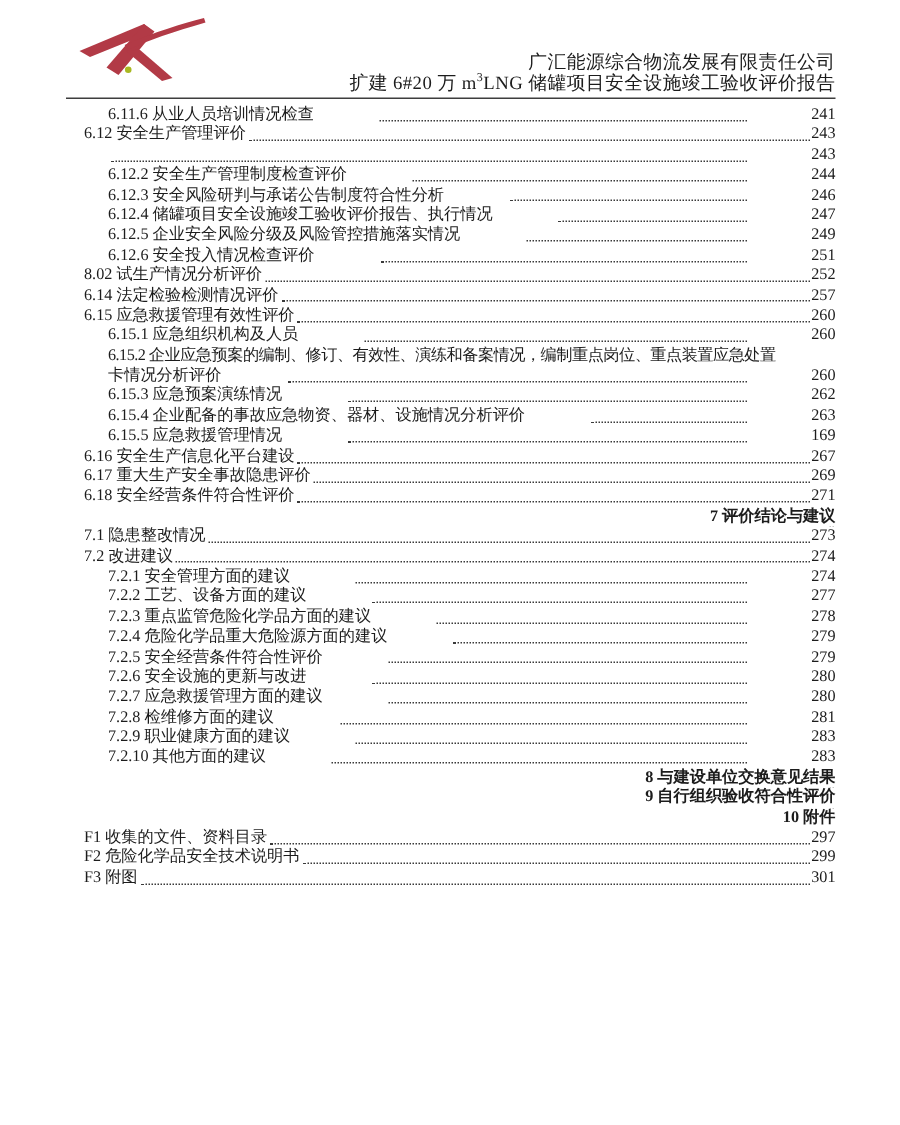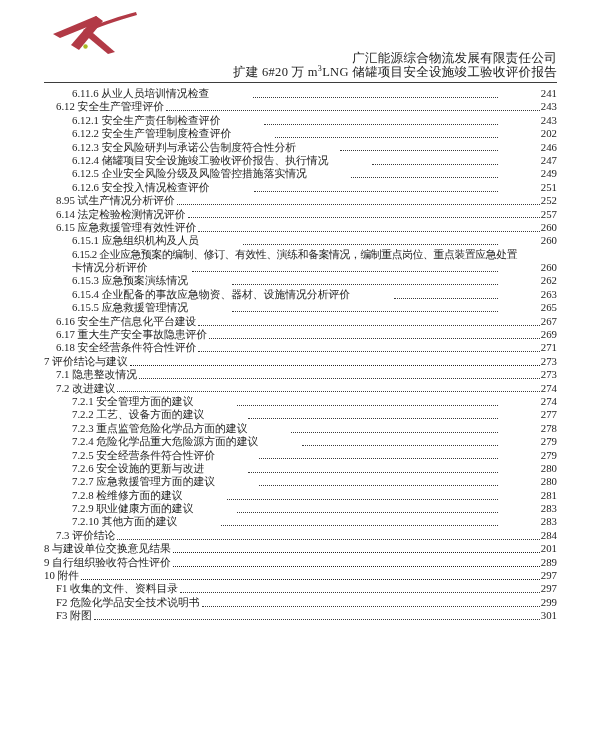--- a/index.html
+++ b/index.html
@@ -4,39 +4,39 @@
 <style>
   html,body{margin:0;padding:0;background:#ffffff;}
   body{width:600px;height:750px;overflow:hidden;}
   .page{
     position:relative;width:600px;height:750px;background:#ffffff;
     font-family:"Liberation Serif","DejaVu Serif",serif;color:#1c1c1c;
     box-sizing:border-box;
   }
   .logo{position:absolute;left:46px;top:8px;width:95px;height:52px;}
   .content{margin:0 43px 0 44px;padding-top:34px;}
-  .hdr{text-align:right;font-size:12.5px;line-height:14px;letter-spacing:0.3px;margin-top:17px;}
+  .hdr{text-align:right;font-size:12.5px;line-height:14px;letter-spacing:0.3px;}
   .hdr sup{font-size:8px;line-height:0;}
   .rule{border-top:1.5px solid #3d3d3d;margin-top:3px;margin-bottom:4px;}
   .toc{width:100%;}
   .toc-row{
     display:flex;align-items:flex-end;height:13.4px;line-height:13.4px;
     font-size:10.8px;white-space:nowrap;overflow:hidden;
   }
   .toc-text{flex:0 0 auto;}
   .toc-dots{
     flex:1 1 auto;min-width:6px;
     border-bottom:1.3px dotted #3a3a3a;
     margin:0 1px 2.5px 2px;
   }
   .toc-page{flex:0 0 auto;}
   .lvl0{padding-left:0;}
   .lvl1{padding-left:12px;}
   .lvl2{padding-left:28px;gap:42px;}
-  .bold{font-weight:400;}
+  .bold{font-weight:700;flex-direction:column;}
   .bold .toc-dots{border-bottom-width:1.6px;border-bottom-color:#222;}
   .nopage .toc-text{letter-spacing:-0.35px;}
 </style>
 </head>
 <body>
 
 <div class="page">
 
   <svg class="logo" viewBox="0 0 95 52" aria-hidden="true">
     <path d="M7,26 L50,8 L56,13 L14,30 Z" fill="#b23a46"></path>
@@ -60,28 +60,27 @@
     <span class="toc-text">6.11.6 从业人员培训情况检查</span>
     <span class="toc-dots"></span>
     <span class="toc-page">241</span>
   </div>
         <div class="toc-row lvl1">
     <span class="toc-text">6.12 安全生产管理评价</span>
     <span class="toc-dots"></span>
     <span class="toc-page">243</span>
   </div>
         <div class="toc-row lvl2">
-    <span class="toc-text">6.12.1 安全生产责任制检查评价</span>
     <span class="toc-dots"></span>
     <span class="toc-page">243</span>
   </div>
         <div class="toc-row lvl2">
     <span class="toc-text">6.12.2 安全生产管理制度检查评价</span>
     <span class="toc-dots"></span>
-    <span class="toc-page">202</span>
+    <span class="toc-page">244</span>
   </div>
         <div class="toc-row lvl2">
     <span class="toc-text">6.12.3 安全风险研判与承诺公告制度符合性分析</span>
     <span class="toc-dots"></span>
     <span class="toc-page">246</span>
   </div>
         <div class="toc-row lvl2">
     <span class="toc-text">6.12.4 储罐项目安全设施竣工验收评价报告、执行情况</span>
     <span class="toc-dots"></span>
     <span class="toc-page">247</span>
@@ -90,21 +89,21 @@
     <span class="toc-text">6.12.5 企业安全风险分级及风险管控措施落实情况</span>
     <span class="toc-dots"></span>
     <span class="toc-page">249</span>
   </div>
         <div class="toc-row lvl2">
     <span class="toc-text">6.12.6 安全投入情况检查评价</span>
     <span class="toc-dots"></span>
     <span class="toc-page">251</span>
   </div>
         <div class="toc-row lvl1">
-    <span class="toc-text">8.95 试生产情况分析评价</span>
+    <span class="toc-text">8.02 试生产情况分析评价</span>
     <span class="toc-dots"></span>
     <span class="toc-page">252</span>
   </div>
         <div class="toc-row lvl1">
     <span class="toc-text">6.14 法定检验检测情况评价</span>
     <span class="toc-dots"></span>
     <span class="toc-page">257</span>
   </div>
         <div class="toc-row lvl1">
     <span class="toc-text">6.15 应急救援管理有效性评价</span>
@@ -131,21 +130,21 @@
     <span class="toc-page">262</span>
   </div>
         <div class="toc-row lvl2">
     <span class="toc-text">6.15.4 企业配备的事故应急物资、器材、设施情况分析评价</span>
     <span class="toc-dots"></span>
     <span class="toc-page">263</span>
   </div>
         <div class="toc-row lvl2">
     <span class="toc-text">6.15.5 应急救援管理情况</span>
     <span class="toc-dots"></span>
-    <span class="toc-page">265</span>
+    <span class="toc-page">169</span>
   </div>
         <div class="toc-row lvl1">
     <span class="toc-text">6.16 安全生产信息化平台建设</span>
     <span class="toc-dots"></span>
     <span class="toc-page">267</span>
   </div>
         <div class="toc-row lvl1">
     <span class="toc-text">6.17 重大生产安全事故隐患评价</span>
     <span class="toc-dots"></span>
     <span class="toc-page">269</span>
@@ -213,25 +212,20 @@
         <div class="toc-row lvl2">
     <span class="toc-text">7.2.9 职业健康方面的建议</span>
     <span class="toc-dots"></span>
     <span class="toc-page">283</span>
   </div>
         <div class="toc-row lvl2">
     <span class="toc-text">7.2.10 其他方面的建议</span>
     <span class="toc-dots"></span>
     <span class="toc-page">283</span>
   </div>
-        <div class="toc-row lvl1">
-    <span class="toc-text">7.3 评价结论</span>
-    <span class="toc-dots"></span>
-    <span class="toc-page">284</span>
-  </div>
         <div class="toc-row lvl0 bold">
     <span class="toc-text">8 与建设单位交换意见结果</span>
     <span class="toc-dots"></span>
     <span class="toc-page">201</span>
   </div>
         <div class="toc-row lvl0 bold">
     <span class="toc-text">9 自行组织验收符合性评价</span>
     <span class="toc-dots"></span>
     <span class="toc-page">289</span>
   </div>

